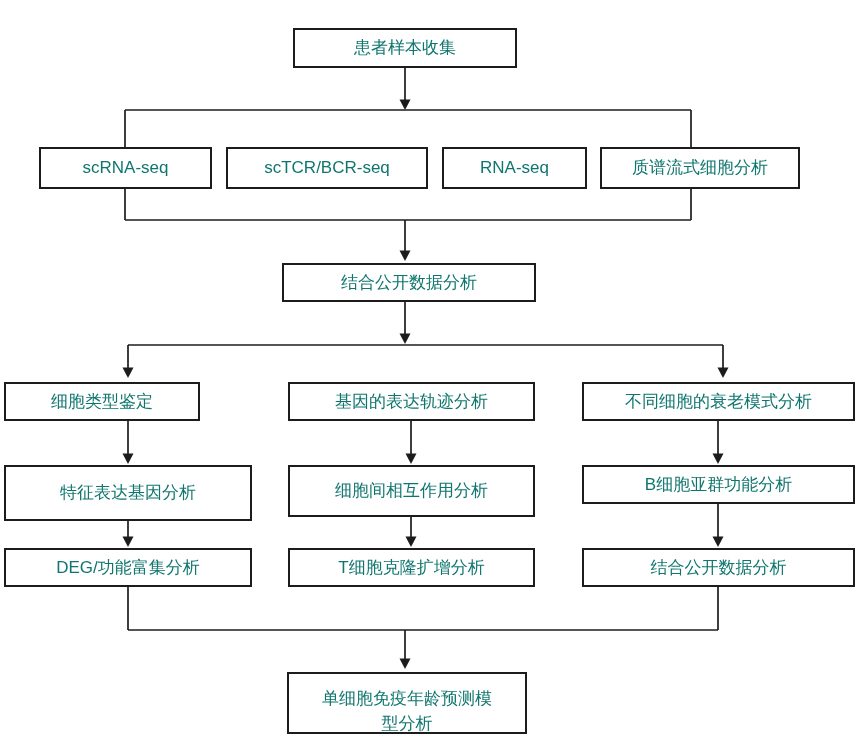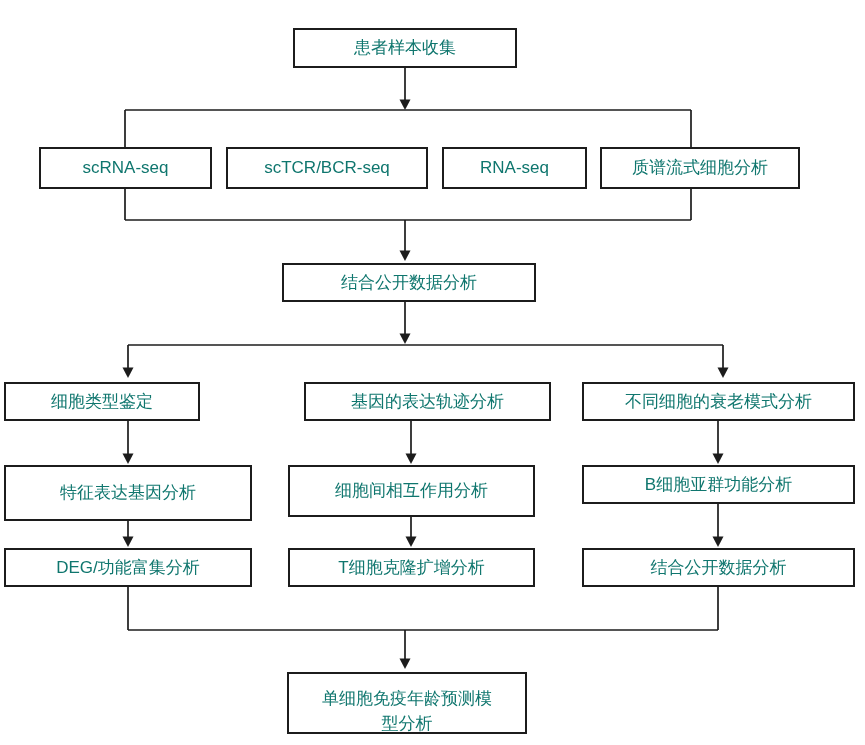--- a/index.html
+++ b/index.html
@@ -124,21 +124,21 @@
   <div class="node" style="left:4px;top:382px;width:196px;height:39px">
     <span class="lbl">细胞类型鉴定</span>
   </div>
   <div class="node" style="left:4px;top:465px;width:248px;height:56px">
     <span class="lbl">特征表达基因分析</span>
   </div>
   <div class="node" style="left:4px;top:548px;width:248px;height:39px">
     <span class="lbl">DEG/功能富集分析</span>
   </div>
 
-  <div class="node" style="left:304px;top:382px;width:247px;height:39px">
+  <div class="node" style="left:288px;top:382px;width:247px;height:39px">
     <span class="lbl">基因的表达轨迹分析</span>
   </div>
   <div class="node" style="left:288px;top:465px;width:247px;height:52px">
     <span class="lbl">细胞间相互作用分析</span>
   </div>
   <div class="node" style="left:288px;top:548px;width:247px;height:39px">
     <span class="lbl">T细胞克隆扩增分析</span>
   </div>
 
   <div class="node" style="left:582px;top:382px;width:273px;height:39px">

